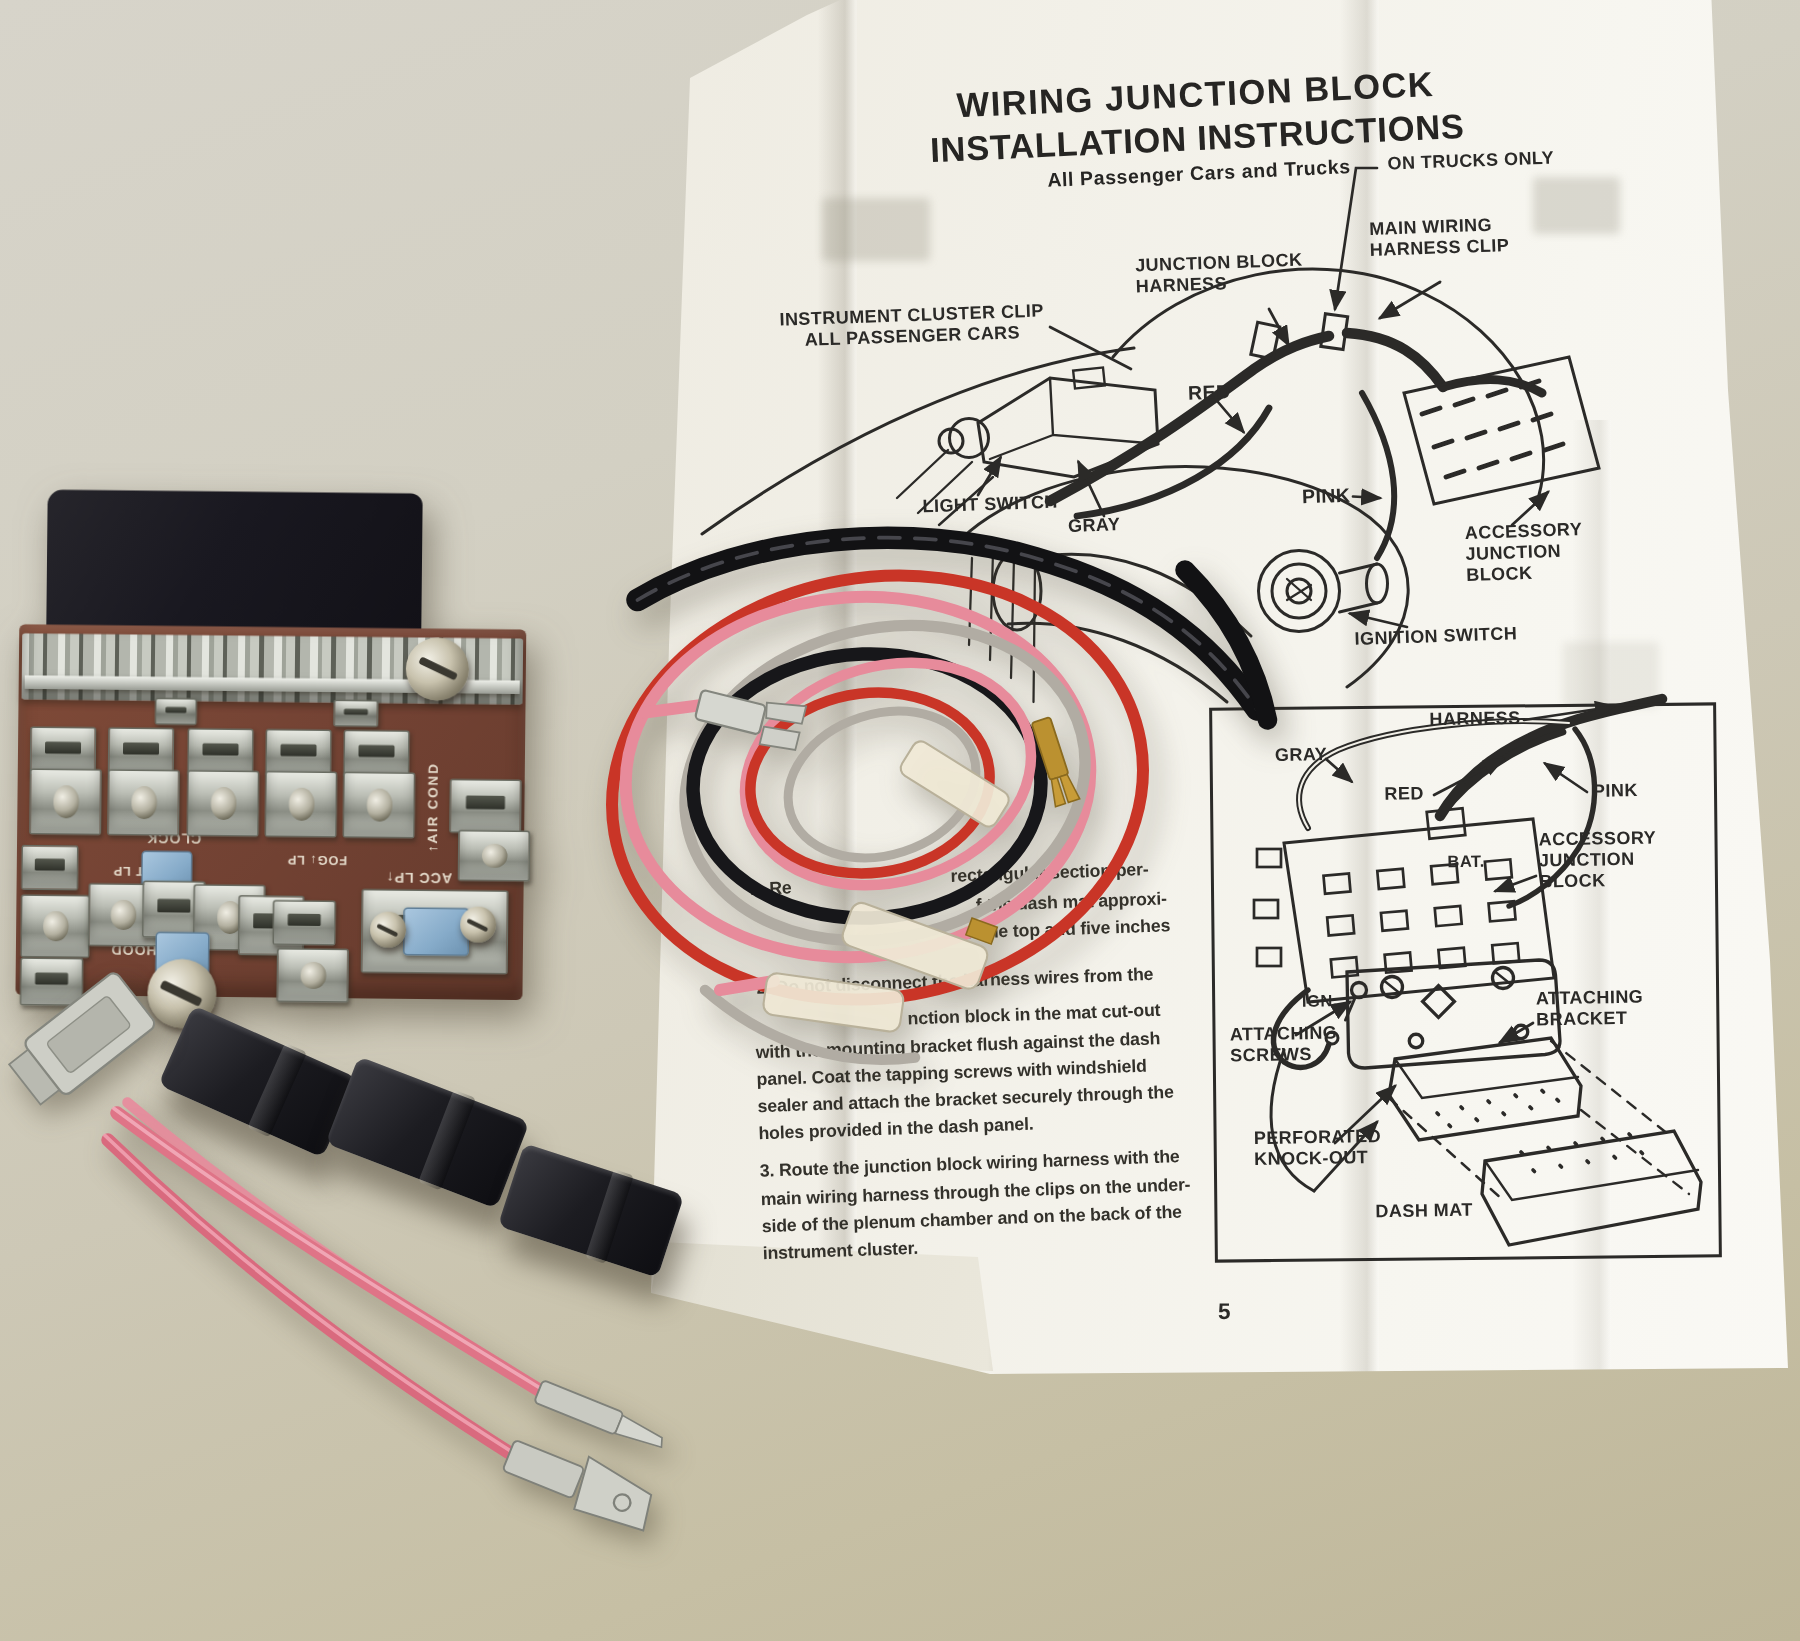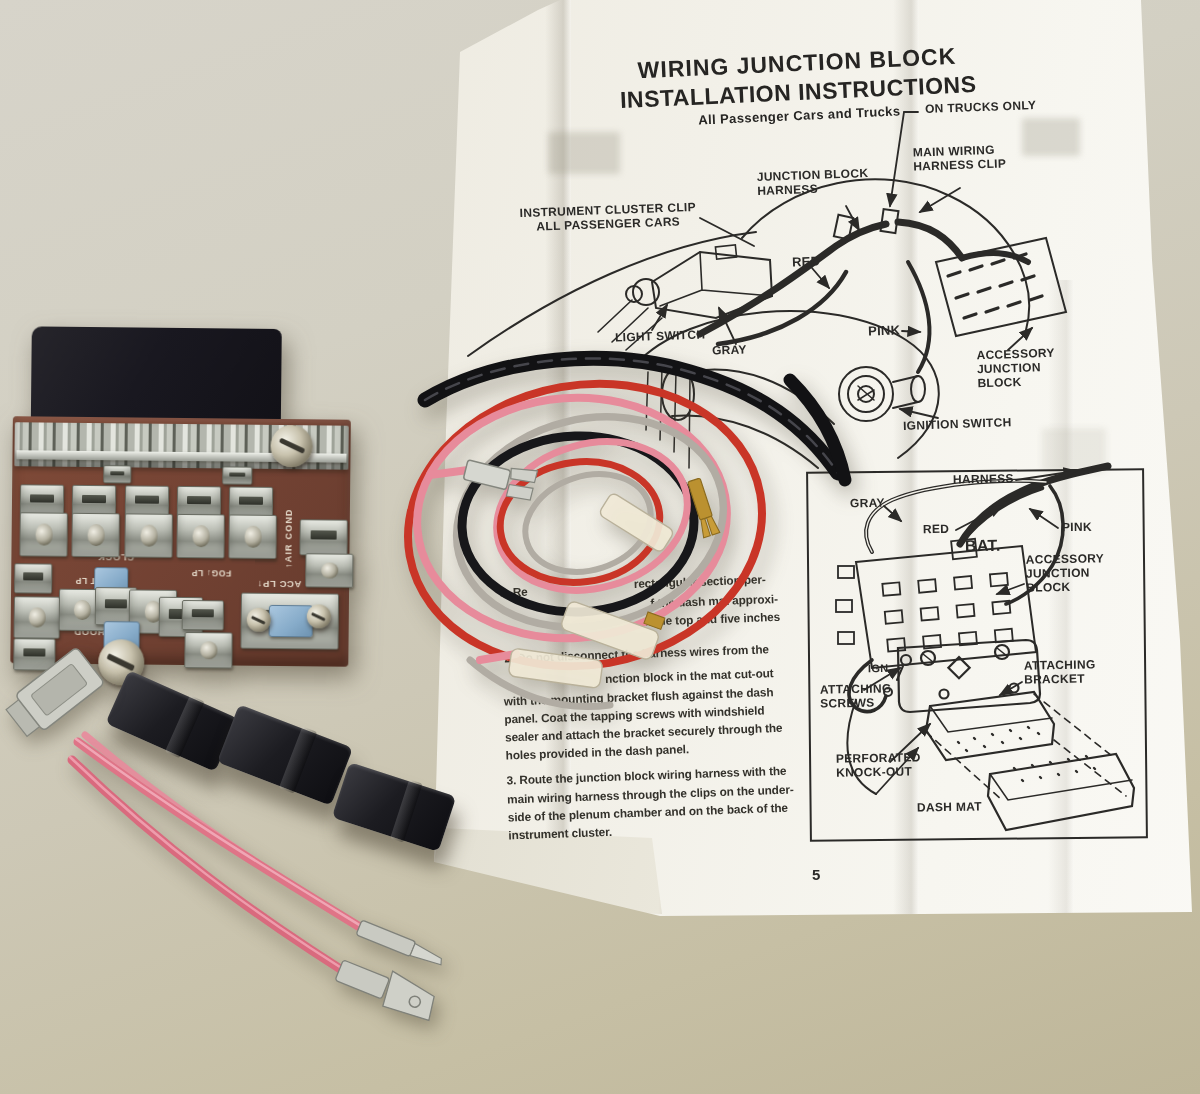--- a/index.html
+++ b/index.html
@@ -256,21 +256,21 @@
       <span class="pline" style="left:6px;top:217px;">main wiring harness through the clips on the under-</span>
       <span class="pline" style="left:6px;top:235px;">side of the plenum chamber and on the back of the</span>
       <span class="pline" style="left:6px;top:253px;">instrument cluster.</span>
     </div>
 
     <div class="dbox"></div>
     <span class="lbl" style="left:953px;top:472px;transform:rotate(-1deg);">HARNESS</span>
     <span class="lbl" style="left:850px;top:496px;transform:rotate(-1deg);">GRAY</span>
     <span class="lbl" style="left:923px;top:522px;transform:rotate(-1deg);">RED</span>
     <span class="lbl" style="left:1062px;top:520px;transform:rotate(-1deg);">PINK</span>
-    <span class="lbl" style="left:965px;top:537px;font-size:16px;transform:rotate(-1deg);">BAT.</span>
+    <span class="lbl" style="left:965px;top:569px;font-size:11px;transform:rotate(-1deg);">BAT.</span>
     <span class="lbl" style="left:1026px;top:552px;transform:rotate(-1deg);">ACCESSORY
 JUNCTION
 BLOCK</span>
     <span class="lbl" style="left:868px;top:662px;font-size:11px;transform:rotate(-1deg);">IGN.</span>
     <span class="lbl" style="left:820px;top:682px;transform:rotate(-1deg);">ATTACHING
 SCREWS</span>
     <span class="lbl" style="left:1024px;top:658px;transform:rotate(-1deg);">ATTACHING
 BRACKET</span>
     <span class="lbl" style="left:836px;top:751px;transform:rotate(-1deg);">PERFORATED
 KNOCK-OUT</span>

